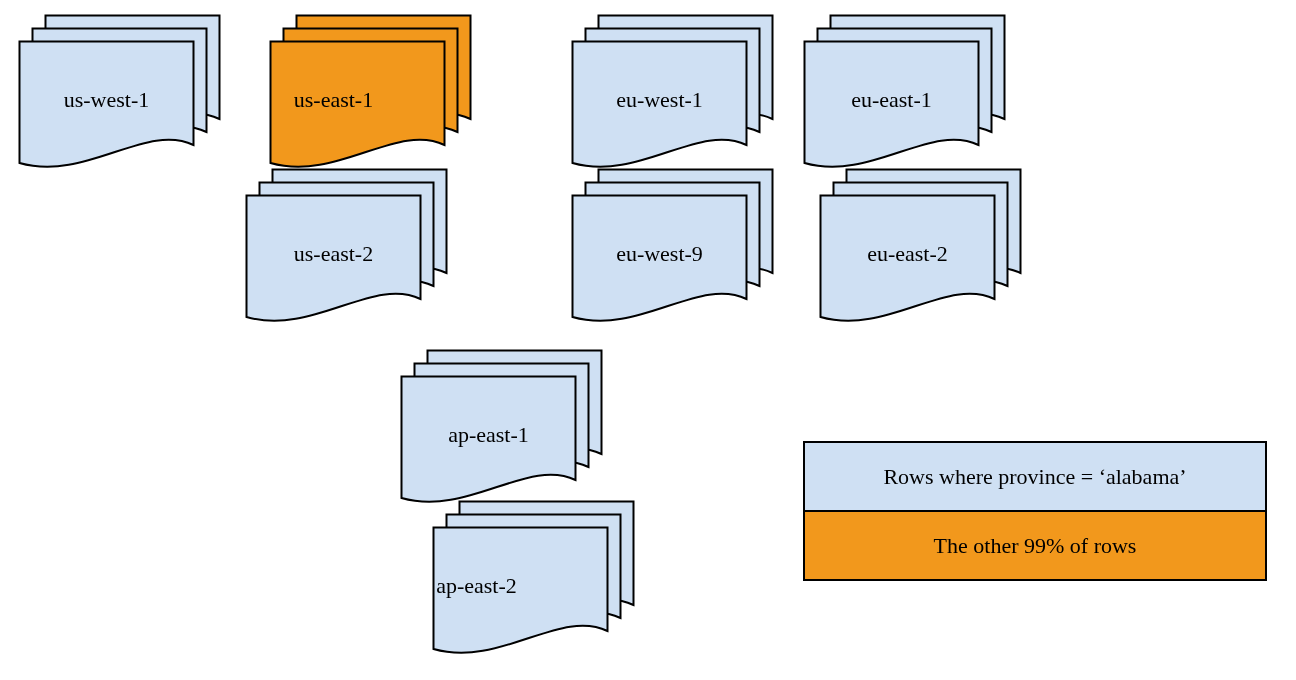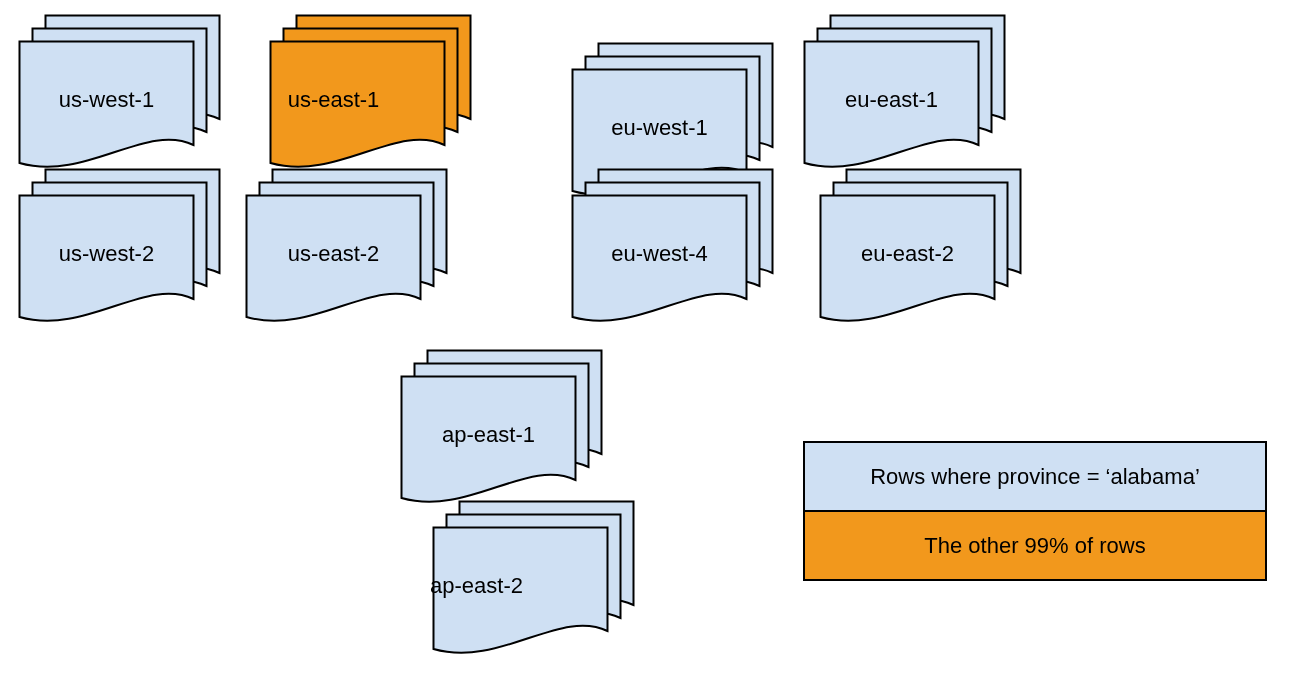--- a/index.html
+++ b/index.html
@@ -2,21 +2,21 @@
 <html style="--c-doc-blue: #cfe0f3; --c-doc-orange: #f2981c; --c-outline: #000000; --c-background: #ffffff; --c-text: #000000;"><head>
 <meta charset="utf-8">
 <style>
   html, body { margin: 0; padding: 0; }
   .canvas {
     position: relative;
     width: 1296px;
     height: 680px;
     background: var(--c-background, #ffffff);
     overflow: hidden;
-    font-family: Liberation Sans, sans-serif;
+    font-family: Liberation Serif, serif;
     color: var(--c-text, #000000);
   }
   .defs-svg { position: absolute; width: 0; height: 0; overflow: hidden; }
 
   .stack { position: absolute; width: 203px; height: 157px; }
   .stack svg { display: block; overflow: visible; }
   .stack use {
     stroke: var(--c-outline, #000000);
     stroke-width: 2;
     stroke-linejoin: miter;
@@ -86,63 +86,55 @@
 
   <div class="stack stack--orange" style="left:245px; top:14px;padding-left:24px;">
     <svg width="203" height="157" viewBox="0 0 203 157">
       <use href="#doc" x="26" y="0"></use>
       <use href="#doc" x="13" y="13"></use>
       <use href="#doc" x="0" y="26"></use>
     </svg>
     <div class="stack-label">us-east-1</div>
   </div>
 
-  <div class="stack stack--blue" style="left:571px; top:14px;margin-top:28px;">
+  <div class="stack stack--blue" style="left:571px; top:14px;">
     <svg width="203" height="157" viewBox="0 0 203 157">
       <use href="#doc" x="26" y="0"></use>
       <use href="#doc" x="13" y="13"></use>
       <use href="#doc" x="0" y="26"></use>
     </svg>
     <div class="stack-label">eu-west-1</div>
   </div>
 
   <div class="stack stack--blue" style="left:803px; top:14px;">
     <svg width="203" height="157" viewBox="0 0 203 157">
       <use href="#doc" x="26" y="0"></use>
       <use href="#doc" x="13" y="13"></use>
       <use href="#doc" x="0" y="26"></use>
     </svg>
     <div class="stack-label">eu-east-1</div>
   </div>
 
-  <div class="stack stack--blue" style="left:18px; top:168px;">
-    <svg width="203" height="157" viewBox="0 0 203 157">
-      <use href="#doc" x="26" y="0"></use>
-      <use href="#doc" x="13" y="13"></use>
-      <use href="#doc" x="0" y="26"></use>
-    </svg>
-    <div class="stack-label">us-west-2</div>
-  </div>
 
   <div class="stack stack--blue" style="left:245px; top:168px;">
     <svg width="203" height="157" viewBox="0 0 203 157">
       <use href="#doc" x="26" y="0"></use>
       <use href="#doc" x="13" y="13"></use>
       <use href="#doc" x="0" y="26"></use>
     </svg>
     <div class="stack-label">us-east-2</div>
   </div>
 
   <div class="stack stack--blue" style="left:571px; top:168px;">
     <svg width="203" height="157" viewBox="0 0 203 157">
       <use href="#doc" x="26" y="0"></use>
       <use href="#doc" x="13" y="13"></use>
       <use href="#doc" x="0" y="26"></use>
     </svg>
-    <div class="stack-label">eu-west-4</div>
+    <div class="stack-label">eu-west-9</div>
   </div>
 
   <div class="stack stack--blue" style="left:803px; top:168px;margin-left:16px;">
     <svg width="203" height="157" viewBox="0 0 203 157">
       <use href="#doc" x="26" y="0"></use>
       <use href="#doc" x="13" y="13"></use>
       <use href="#doc" x="0" y="26"></use>
     </svg>
     <div class="stack-label">eu-east-2</div>
   </div>

